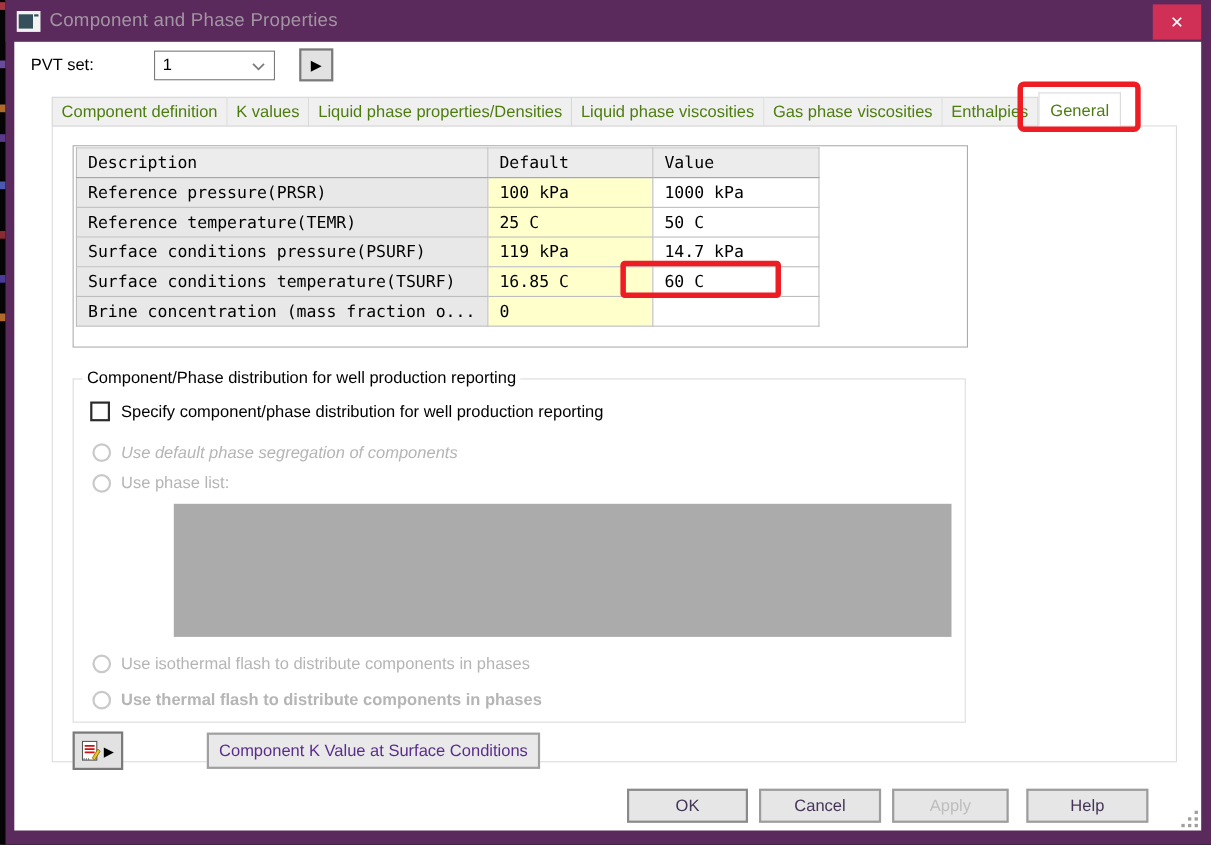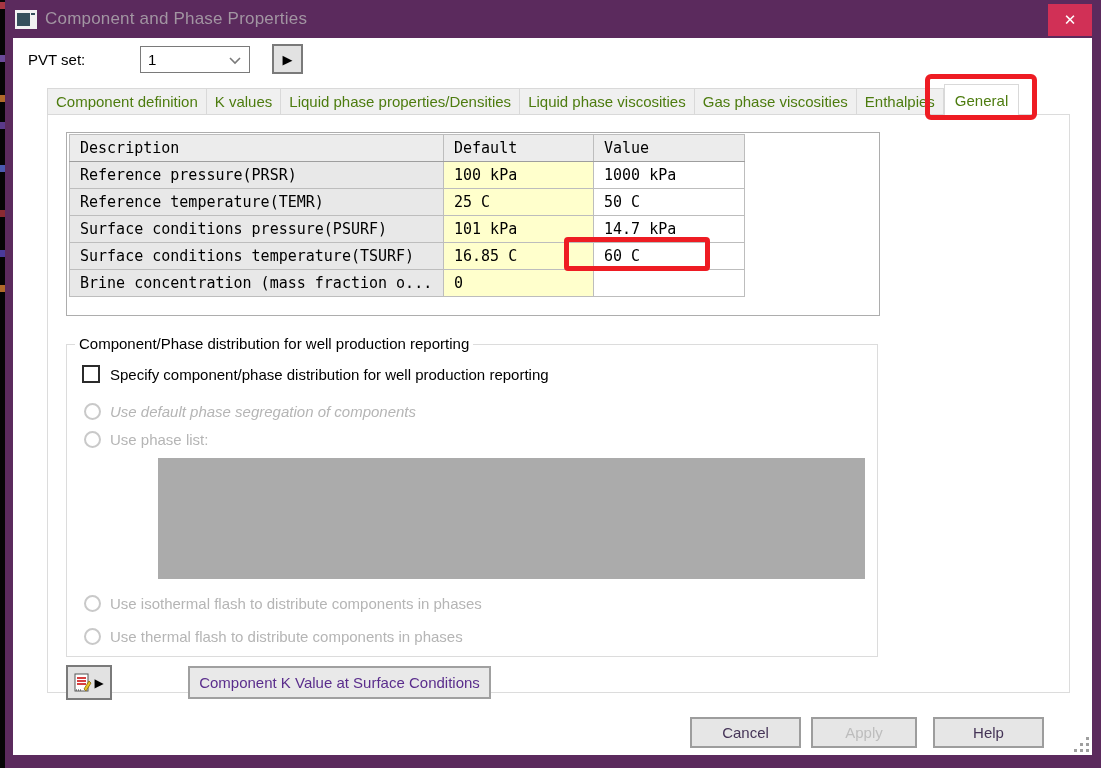--- a/index.html
+++ b/index.html
@@ -53,21 +53,21 @@
   #groupbox { position: absolute; left: 53px; top: 306px; width: 812px; height: 313px; border: 1px solid #dcdcdc; }
   #groupbox-title { position: absolute; left: 8px; top: -10px; background: #ffffff; padding: 0 4px; font-size: 15px; color: #000; white-space: nowrap; }
   #spec-checkbox { position: absolute; left: 15px; top: 20px; width: 18px; height: 18px; border: 2px solid #2b2b2b; background: #fff; }
   #spec-label { position: absolute; left: 43px; top: 21px; font-size: 15px; color: #000; white-space: nowrap; }
   .radio { position: absolute; left: 17px; width: 17px; height: 17px; border: 2px solid #c9c9c9; border-radius: 50%; background: #fff; }
   .radio-label { position: absolute; left: 43px; font-size: 15px; color: #b5b5b5; white-space: nowrap; }
   #radio-default { top: 58px; }  #radio-default-label { top: 58px; font-style: italic; }
   #radio-phaselist { top: 86px; } #radio-phaselist-label { top: 86px; }
   #phase-listbox { position: absolute; left: 91px; top: 113px; width: 707px; height: 121px; background: #ababab; }
   #radio-iso { top: 250px; }  #radio-iso-label { top: 250px; }
-  #radio-thermal { top: 283px; } #radio-thermal-label { top: 283px; }
+  #radio-thermal { top: 283px; } #radio-thermal-label { top: 283px; font-weight: bold; }
 
   
   #notes-btn { position: absolute; left: 53px; top: 627px; width: 46px; height: 35px; background: #e2e2e2; border: 2px solid #7a7a7a;
                display: flex; align-items: center; justify-content: center; gap: 2px; }
   #notes-btn .arrow { font-size: 12px; color: #000; }
   #kvalue-btn { position: absolute; left: 175px; top: 628px; width: 303px; height: 33px; background: #e9e9e9; border: 2px solid #a0a0a0;
                 font-size: 15px; color: #5a2d8c; display: flex; align-items: center; justify-content: center; white-space: nowrap; }
 
   
   .dlg-btn { position: absolute; top: 679px; height: 31px; background: #e6e6e6; border: 2px solid #9d9d9d; font-size: 15px;
@@ -158,21 +158,21 @@
             <td class="c-def">100 kPa</td>
             <td class="c-val">1000 kPa</td>
           </tr>
           <tr>
             <td class="c-desc">Reference temperature(TEMR)</td>
             <td class="c-def">25 C</td>
             <td class="c-val">50 C</td>
           </tr>
           <tr>
             <td class="c-desc">Surface conditions pressure(PSURF)</td>
-            <td class="c-def">101 kPa</td>
+            <td class="c-def">119 kPa</td>
             <td class="c-val">14.7 kPa</td>
           </tr>
           <tr>
             <td class="c-desc">Surface conditions temperature(TSURF)</td>
             <td class="c-def">16.85 C</td>
             <td class="c-val">60 C</td>
           </tr>
           <tr>
             <td class="c-desc">Brine concentration (mass fraction o...</td>
             <td class="c-def">0</td>
@@ -210,20 +210,21 @@
           <line x1="3" y1="8" x2="12" y2="8" stroke="#cc1111" stroke-width="1.6"></line>
           <line x1="3" y1="11" x2="12" y2="11" stroke="#cc1111" stroke-width="1.6"></line>
           <polygon points="15,8 10,16 12,18 17,10" fill="#e8c52a" stroke="#8a6a00" stroke-width="0.8"></polygon>
           <line x1="2" y1="17" x2="7" y2="17" stroke="#333" stroke-width="1" stroke-dasharray="1,1"></line>
         </svg>
         <span class="arrow">▶</span>
       </div>
 
       <div id="kvalue-btn">Component K Value at Surface Conditions</div>
 
+      <div class="dlg-btn" id="ok-btn">OK</div>
       <div class="dlg-btn" id="cancel-btn">Cancel</div>
       <div class="dlg-btn" id="apply-btn">Apply</div>
       <div class="dlg-btn" id="help-btn">Help</div>
 
       <div id="resize-grip">
         <i style="left:12px; top:0;"></i>
         <i style="left:6px;  top:6px;"></i>
         <i style="left:12px; top:6px;"></i>
         <i style="left:0;    top:12px;"></i>
         <i style="left:6px;  top:12px;"></i>

